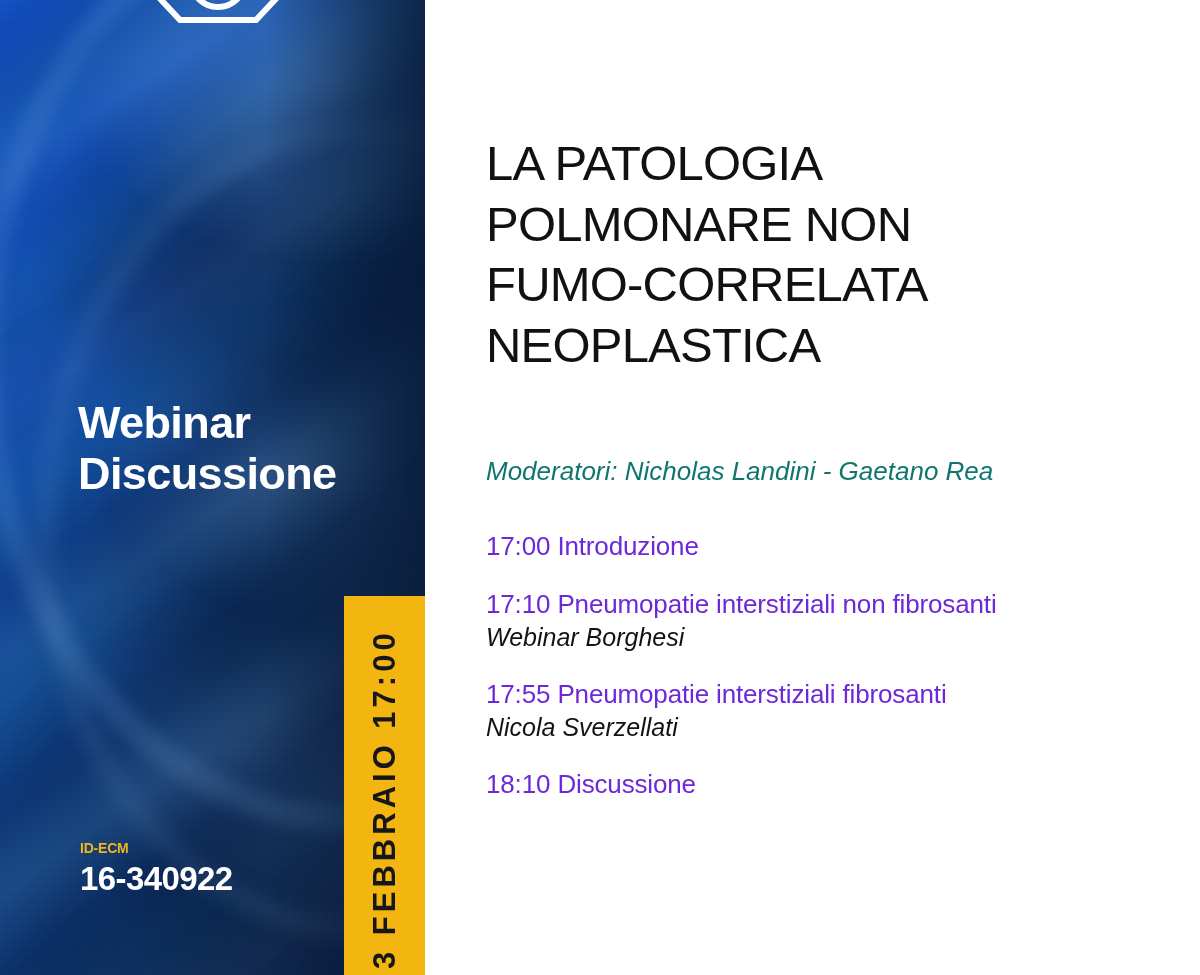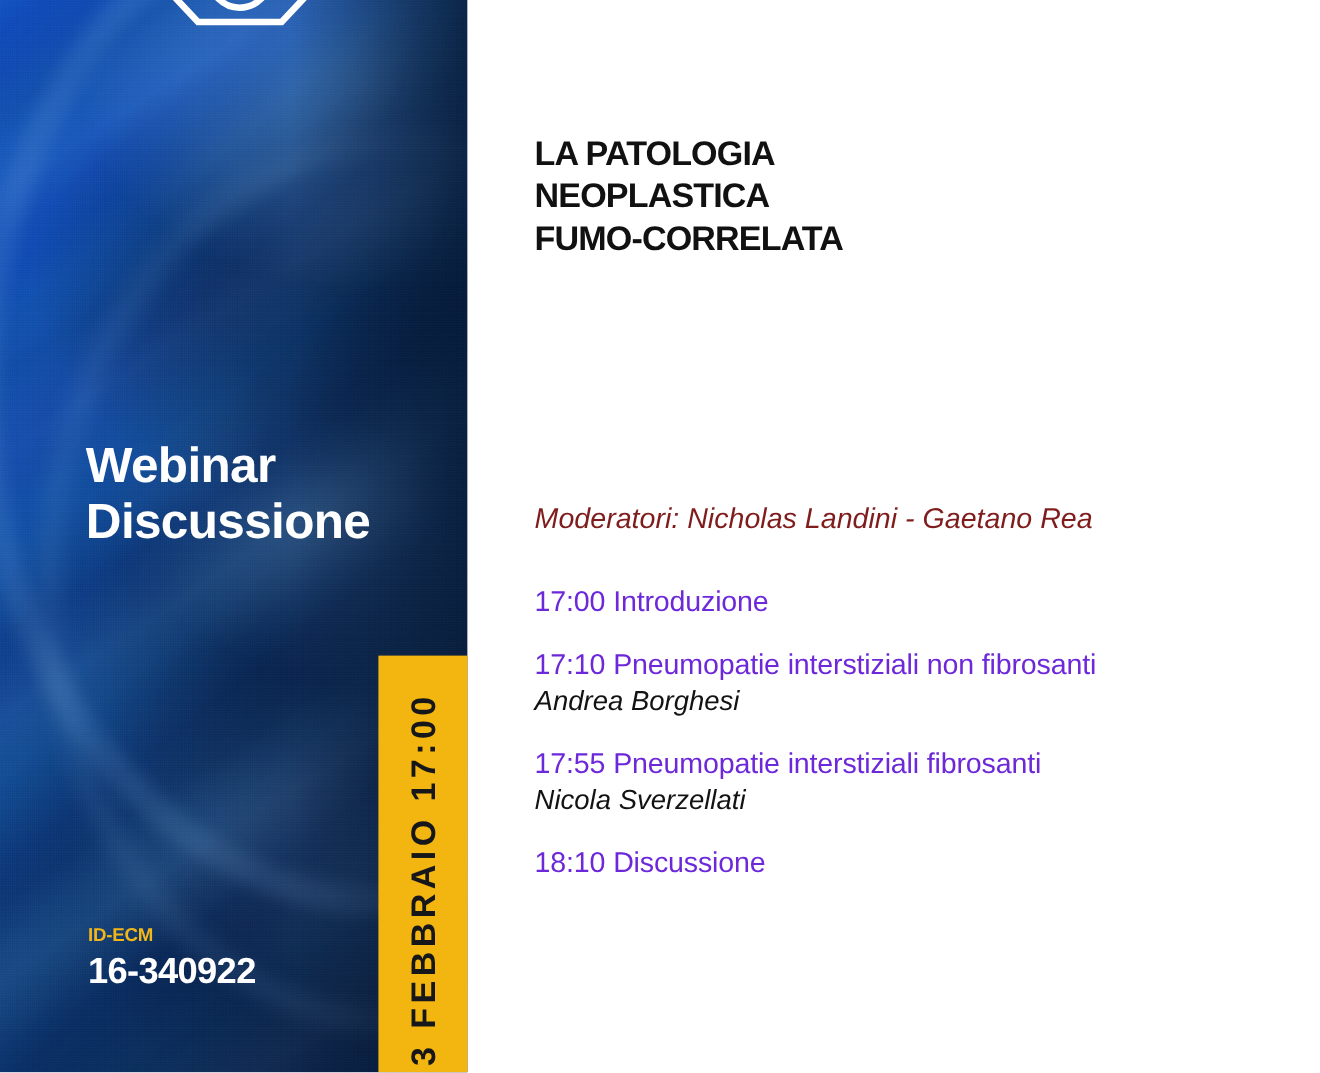--- a/index.html
+++ b/index.html
@@ -145,21 +145,21 @@
 
   .idecm-block {
     position: absolute;
     left: 80px;
     top: 841px;
     z-index: 7;
   }
   .idecm-label {
     display: block;
     color: #f2b619;
-    font-size: 17px;
+    font-size: 14px;
     font-weight: bold;
     letter-spacing: -0.2px;
     line-height: 1.1;
   }
   .idecm-value {
     display: block;
     color: #ffffff;
     font-size: 33px;
     font-weight: bold;
     letter-spacing: -0.6px;
@@ -208,35 +208,35 @@
     height: 975px;
     background: #ffffff;
   }
 
   .main-title {
     position: absolute;
     left: 61px;
     top: 100px;
     width: 660px;
     color: #111112;
-    font-size: 31px;
-    font-weight: bold;
+    font-size: 49px;
+    font-weight: normal;
     line-height: 1.24;
     letter-spacing: -0.8px;
   }
   .main-title .ln { display: block; white-space: nowrap; }
 
   .program {
     position: absolute;
     left: 61px;
     top: 455px;
     width: 700px;
   }
   .moderators {
-    color: #7f1d1d;
+    color: #0f766e;
     font-size: 26px;
     font-style: italic;
     line-height: 1.25;
     margin: 0 0 43px 0;
     white-space: nowrap;
   }
   .prog-item { margin-bottom: 27px; }
   .prog-item:last-child { margin-bottom: 0; }
   .prog-head {
     color: #6d28d9;
@@ -291,34 +291,35 @@
   <div class="date-strip">
     <div class="date-strip-inner">
       <span class="date-rot">3 FEBBRAIO 17:00</span>
     </div>
   </div>
 
   <div class="right-panel">
 
     <h1 class="main-title">
       <span class="ln">LA PATOLOGIA</span>
+      <span class="ln">POLMONARE NON</span>
+      <span class="ln">FUMO-CORRELATA</span>
       <span class="ln">NEOPLASTICA</span>
-      <span class="ln">FUMO-CORRELATA</span>
     </h1>
 
     <div class="program">
       <div class="moderators">Moderatori: Nicholas Landini  - Gaetano Rea</div>
 
       <div class="prog-item">
         <div class="prog-head">17:00 Introduzione</div>
       </div>
 
       <div class="prog-item">
         <div class="prog-head">17:10 Pneumopatie interstiziali non fibrosanti</div>
-        <div class="prog-speaker">Andrea Borghesi</div>
+        <div class="prog-speaker">Webinar Borghesi</div>
       </div>
 
       <div class="prog-item">
         <div class="prog-head">17:55 Pneumopatie interstiziali fibrosanti</div>
         <div class="prog-speaker">Nicola Sverzellati</div>
       </div>
 
       <div class="prog-item">
         <div class="prog-head">18:10 Discussione</div>
       </div>

